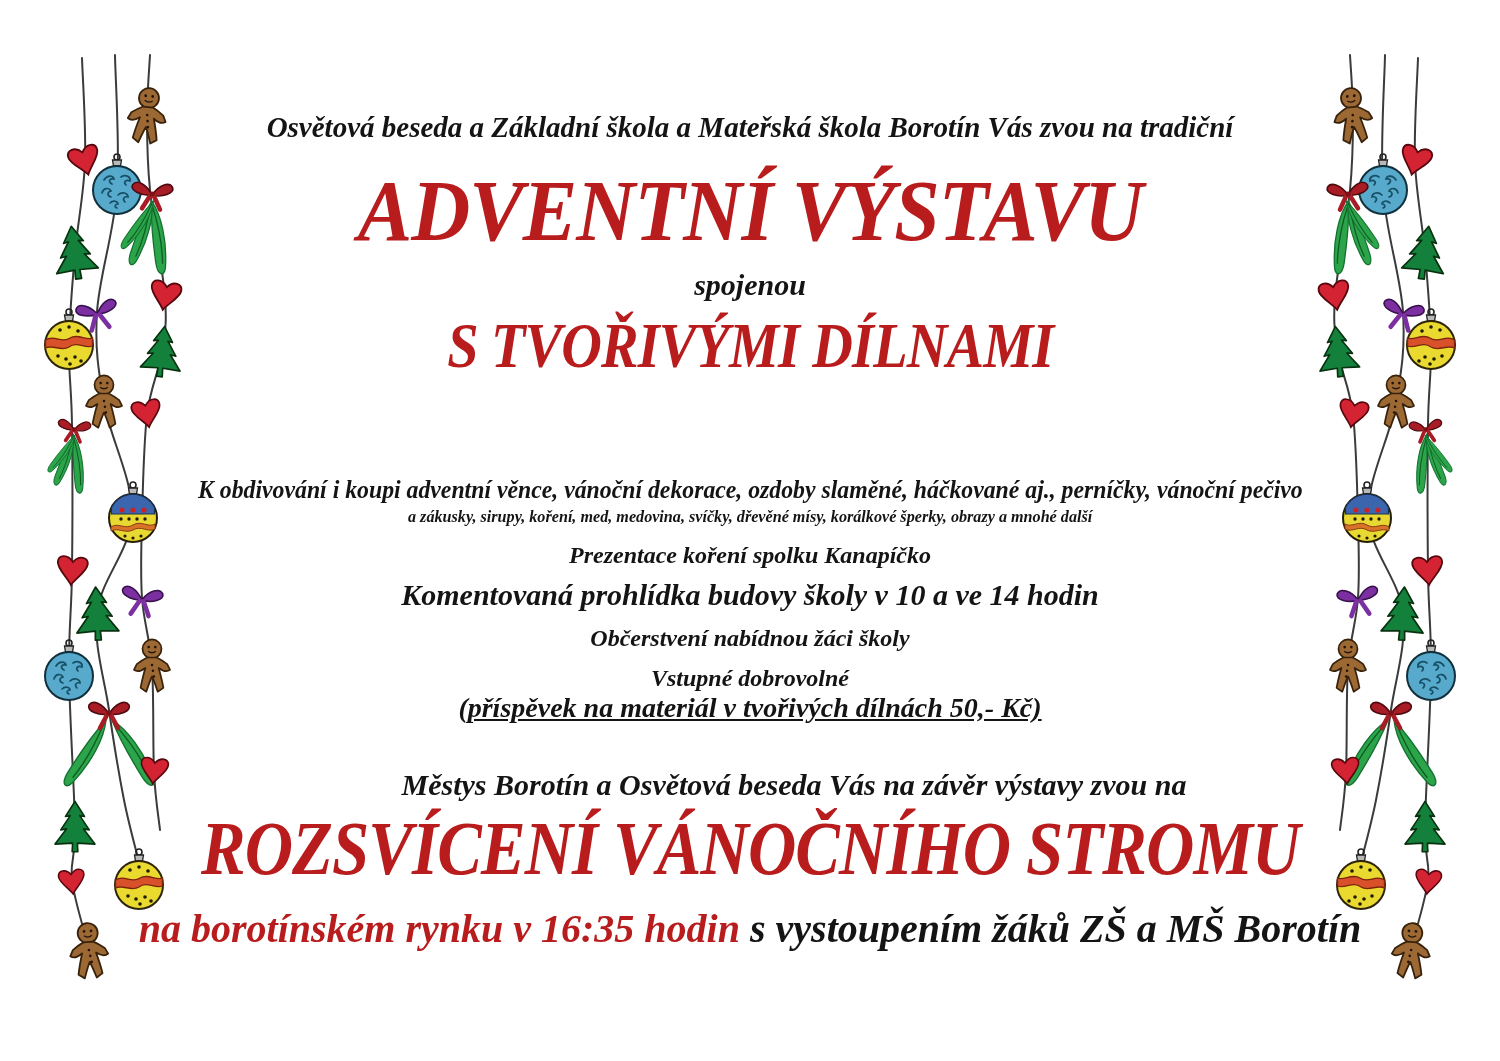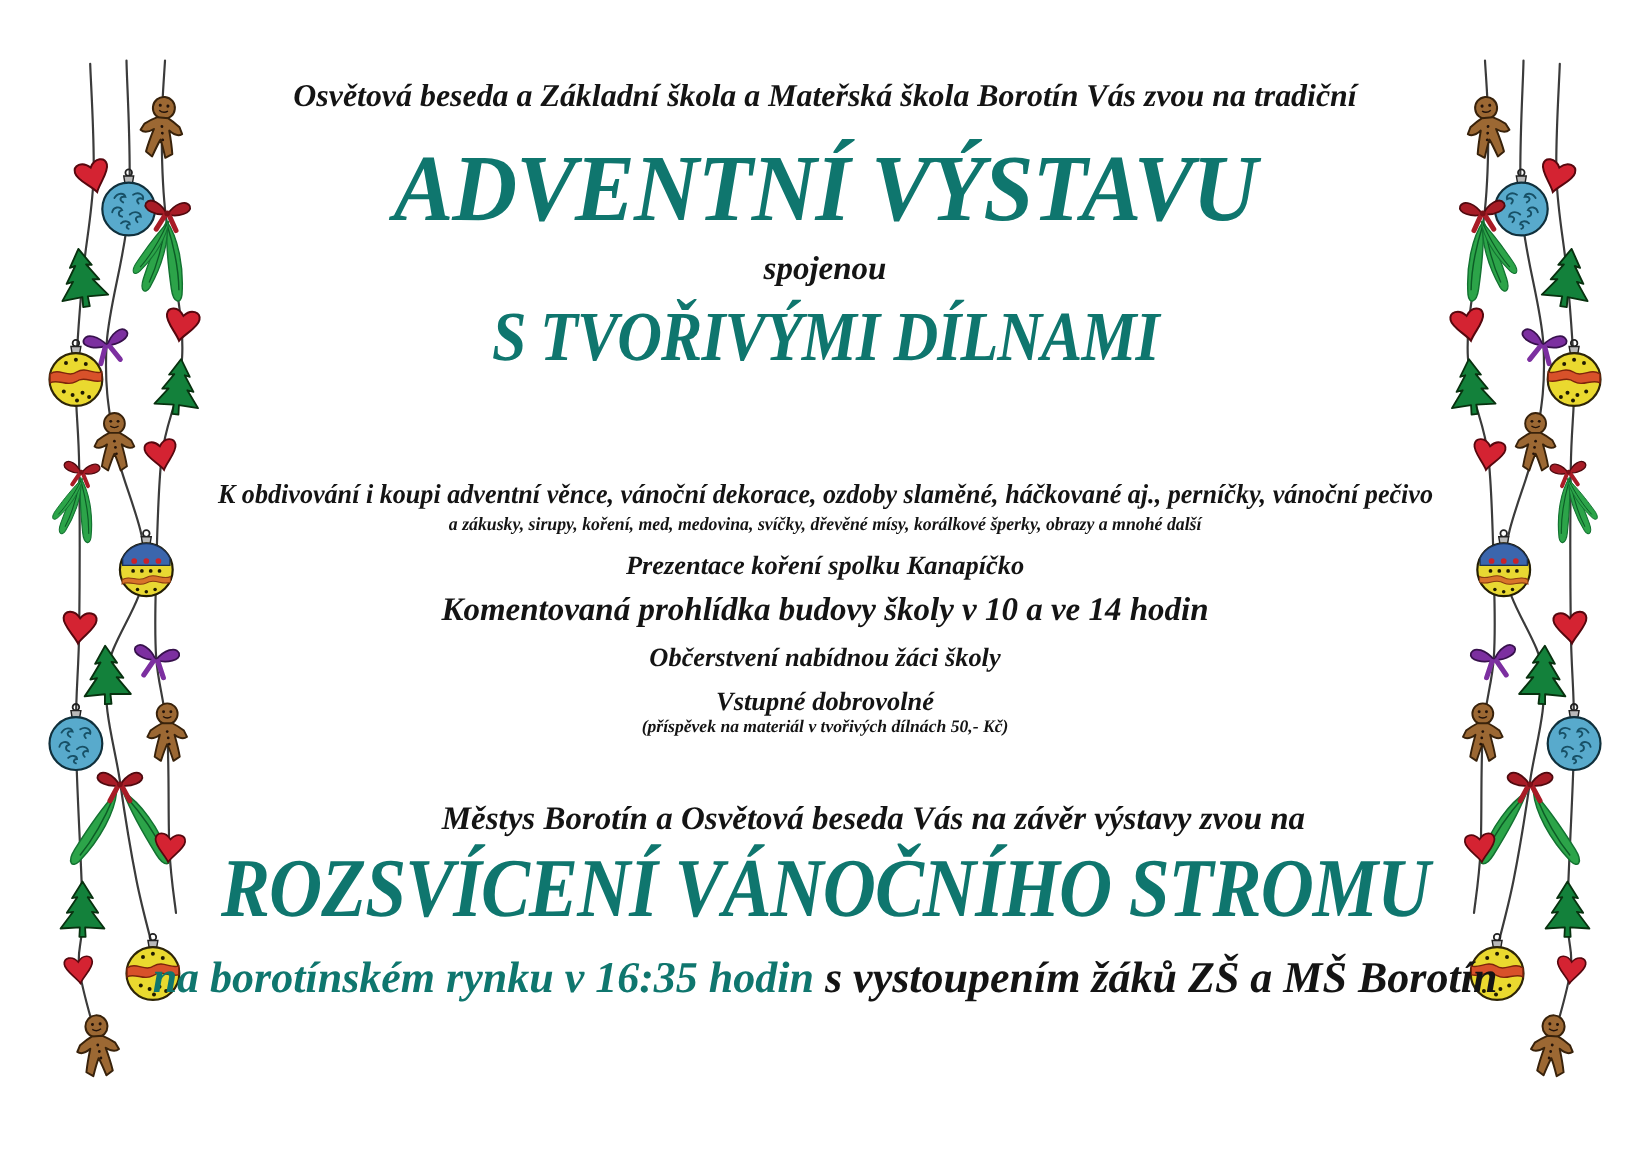--- a/index.html
+++ b/index.html
@@ -10,39 +10,40 @@
     overflow:hidden;
     font-family:"Liberation Serif", serif;
     color:#141414;
   }
   .line{
     position:absolute;left:0;width:100%;
     text-align:center;
     font-style:italic;font-weight:bold;
     white-space:nowrap;
     line-height:1.15;
+    margin-top:40px;
   }
-  .red{color:#0f766e;}
+  .red{color:#b91c1c;}
   .cx{display:inline-block;transform-origin:50% 50%;}
   .cx95{transform:scaleX(0.95);}
   .cx88{transform:scaleX(0.88);}
   .cx93{transform:scaleX(0.93);}
 
   .intro      {top:71px;  font-size:29px;}
   .title      {top:122px; font-size:86px; letter-spacing:-1px;}
   .spojenou   {top:228px; font-size:30px;}
   .subtitle   {top:269px; font-size:64px; letter-spacing:-1px;}
   .dateline   {top:359px; font-size:40px;}
   .desc1      {top:436px; font-size:25px;}
   .desc2      {top:467px; font-size:17px;}
   .prez       {top:502px; font-size:24px;}
   .tour       {top:538px; font-size:30px;}
   .obc        {top:585px; font-size:24px;}
   .vstup      {top:625px; font-size:24px;}
-  .prisp      {top:652px; font-size:16px;}
+  .prisp      {top:652px; font-size:28px;text-decoration:underline;}
   .mestys     {top:728px; font-size:30px;padding-left:44px;}
   .closing    {top:765px; font-size:76px; letter-spacing:-1px;}
   .lastline   {top:866px; font-size:40px;}
 
   .garland{position:absolute;top:0;width:210px;height:1061px;}
   .garland-left{left:12px;}
   .garland-right{right:12px;transform:scaleX(-1);}
   .defs-holder{position:absolute;width:0;height:0;overflow:hidden;}
 </style>
 </head>

